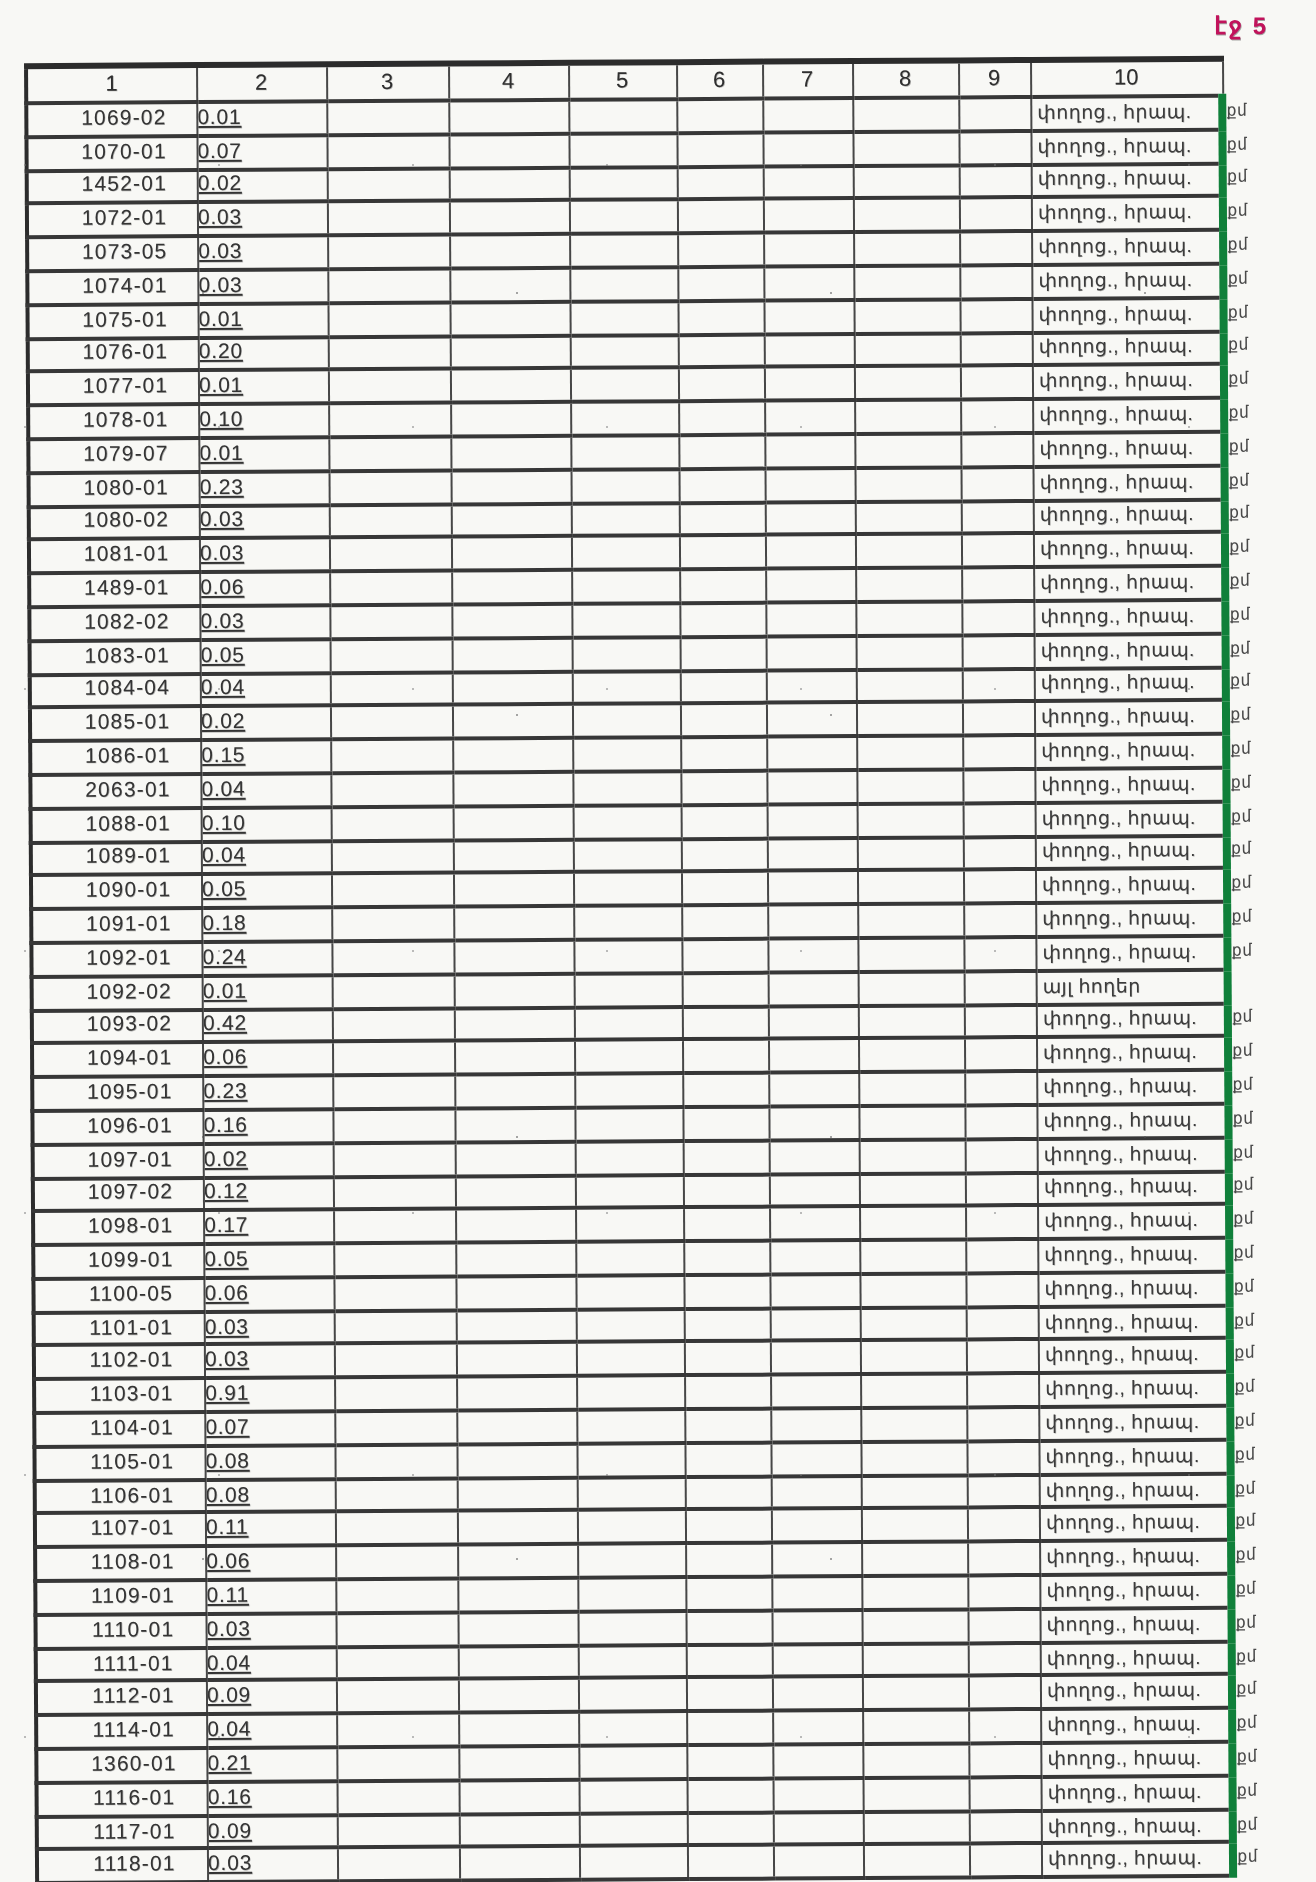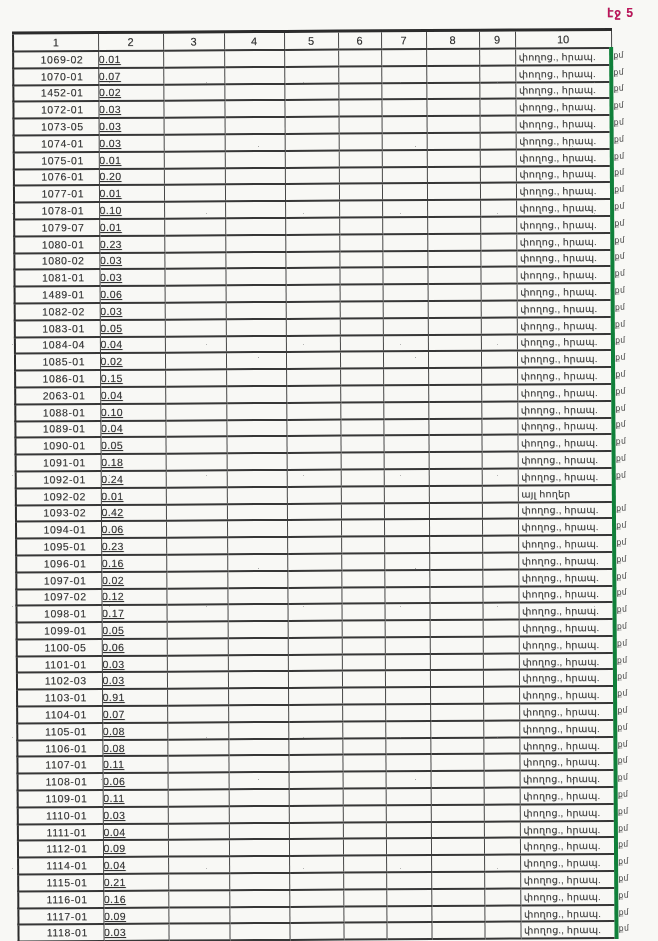--- a/index.html
+++ b/index.html
@@ -565,21 +565,21 @@
             <td></td>
             <td></td>
             <td></td>
             <td></td>
             <td></td>
             <td></td>
             <td class="c-note">փողոց., հրապ.</td>
             <td class="c-margin">քմ</td>
           </tr>
           <tr>
-            <td class="c-code">1102-03</td>
+            <td class="c-code">1102-01</td>
             <td class="c-val">0.03</td>
             <td></td>
             <td></td>
             <td></td>
             <td></td>
             <td></td>
             <td></td>
             <td></td>
             <td class="c-note">փողոց., հրապ.</td>
             <td class="c-margin">քմ</td>
@@ -721,21 +721,21 @@
             <td></td>
             <td></td>
             <td></td>
             <td></td>
             <td></td>
             <td></td>
             <td class="c-note">փողոց., հրապ.</td>
             <td class="c-margin">քմ</td>
           </tr>
           <tr>
-            <td class="c-code">1115-01</td>
+            <td class="c-code">1360-01</td>
             <td class="c-val">0.21</td>
             <td></td>
             <td></td>
             <td></td>
             <td></td>
             <td></td>
             <td></td>
             <td></td>
             <td class="c-note">փողոց., հրապ.</td>
             <td class="c-margin">քմ</td>

